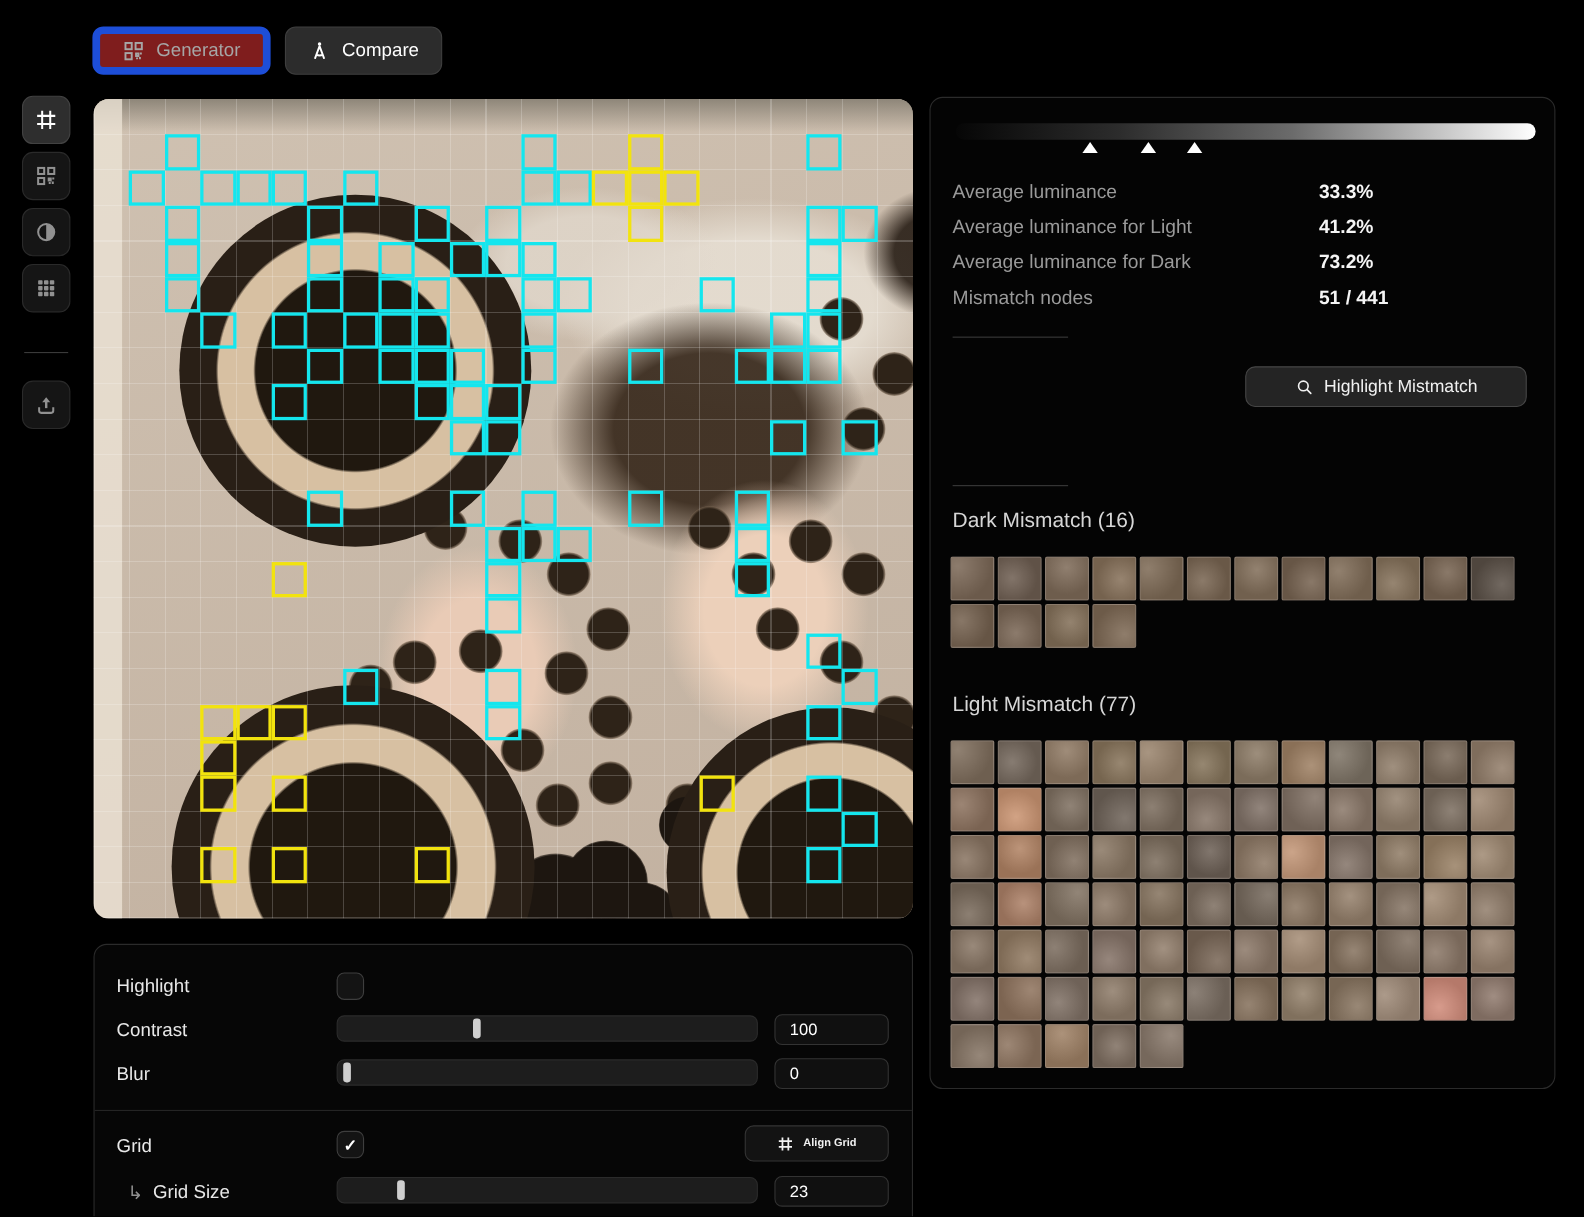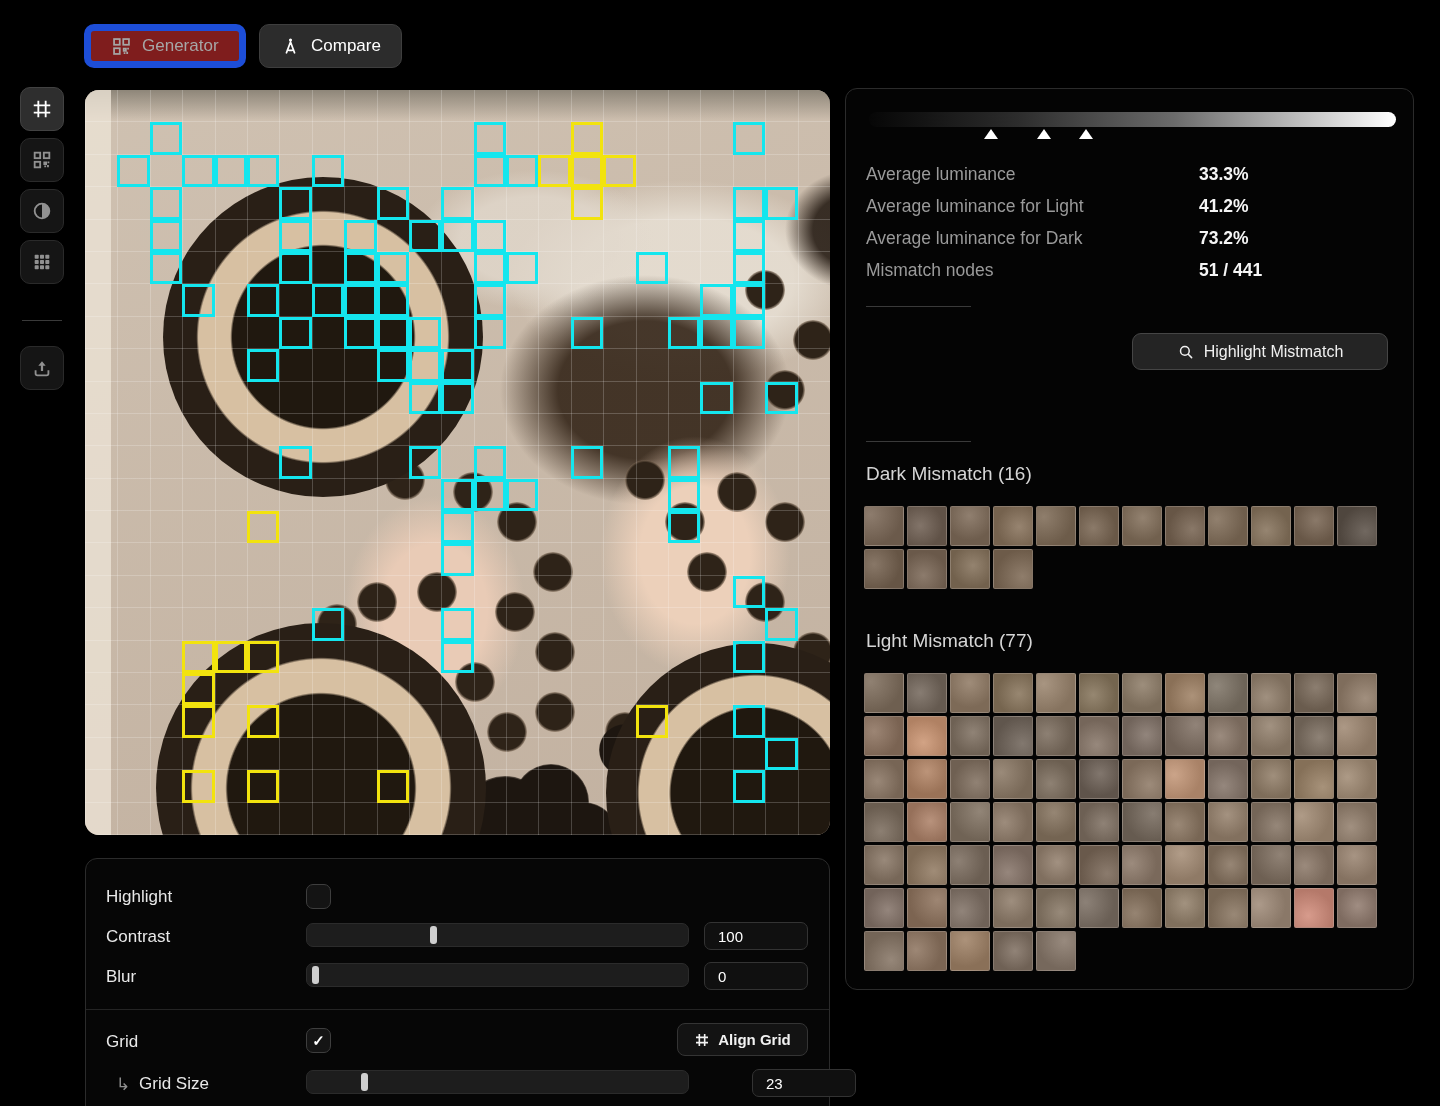--- a/index.html
+++ b/index.html
@@ -37,21 +37,21 @@
               background:#141414; border:1.5px solid #3e3e3e; display:flex; align-items:center; justify-content:center;
               color:#fff; font-size:15px; font-weight:bold; cursor:pointer; }
   .slider { position:absolute; left:220px; width:383px; height:24px; border-radius:7px;
             background:#1d1d1d; border:1px solid #2b2b2b; cursor:pointer; }
   .slider-thumb { position:absolute; top:2px; width:7px; height:18px; border-radius:3px; background:#cfcfcf; }
   .val-box { position:absolute; left:618px; width:104px; height:28px; border-radius:7px;
              background:#101010; border:1px solid #333; color:#fff; font-size:15px;
              font-family:"Liberation Sans", sans-serif; padding-left:13px; outline:none; }
   .ctl-divider { position:absolute; left:0; width:100%; height:1px; background:#242424; }
   #align-grid-btn { position:absolute; left:591px; top:164px; width:131px; height:33px; border-radius:8px;
-                    background:#131313; border:1px solid #343434; color:#f2f2f2; font-size:15px; font-weight:600;
+                    background:#131313; border:1px solid #343434; color:#f2f2f2; font-size:10px; font-weight:600;
                     display:flex; align-items:center; justify-content:center; gap:8px; cursor:pointer; }
   #align-grid-btn svg { width:16px; height:16px; }
   .indent-arrow { position:absolute; left:30px; color:#8f8f8f; font-size:17px; }
 
   
   #right-panel { position:absolute; left:845px; top:88px; width:569px; height:902px;
                  background:#040404; border:1px solid #2b2b2b; border-radius:12px; }
   #lum-bar { position:absolute; left:23px; top:23px; width:527px; height:15px; border-radius:8px;
              background:linear-gradient(90deg,#060606 0%,#2c2c2c 28%,#6b6b6b 58%,#ffffff 100%); }
   .lum-marker { position:absolute; top:40px; width:0; height:0;
@@ -304,21 +304,21 @@
         <path d="M8 3v18 M16 3v18 M3 8h18 M3 16h18"></path>
       </svg>
       <span>Align Grid</span>
     </div>
 
     <div class="indent-arrow" style="top:215px">↳</div>
     <div class="ctl-label" style="left:53px;top:215px">Grid Size</div>
     <div class="slider" style="top:211px">
       <div class="slider-thumb" id="th-gridsize" style="left: calc(15% - 3px);"></div>
     </div>
-    <input class="val-box" style="top: 210px; margin-left: 48px;" value="23">
+    <input class="val-box" style="top: 210px;" value="23">
   </div>
 
   <div id="right-panel">
     <div id="lum-bar"></div>
     <div id="lum-markers">
         <div class="lum-marker" style="left: 138.264px;"></div>
         <div class="lum-marker" style="left: 191.491px;"></div>
         <div class="lum-marker" style="left: 233.124px;"></div>
       </div>
 

